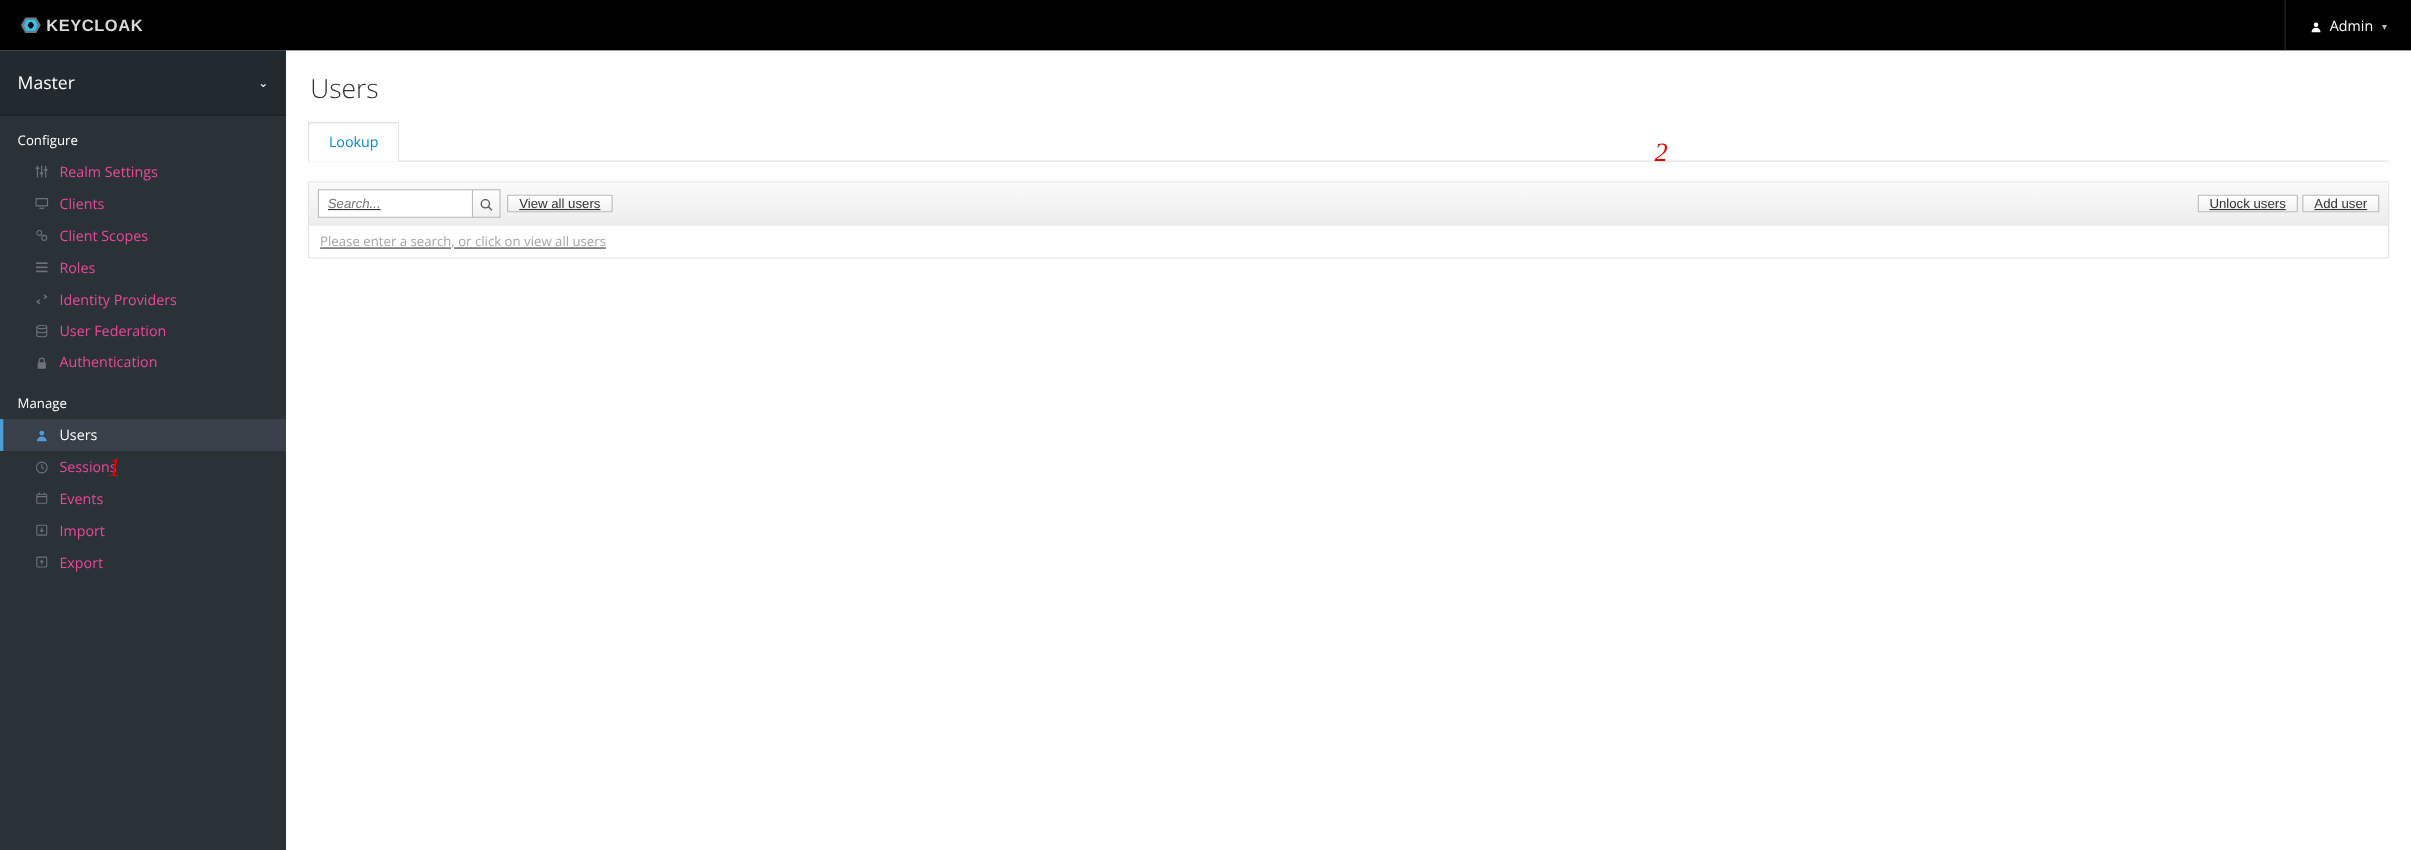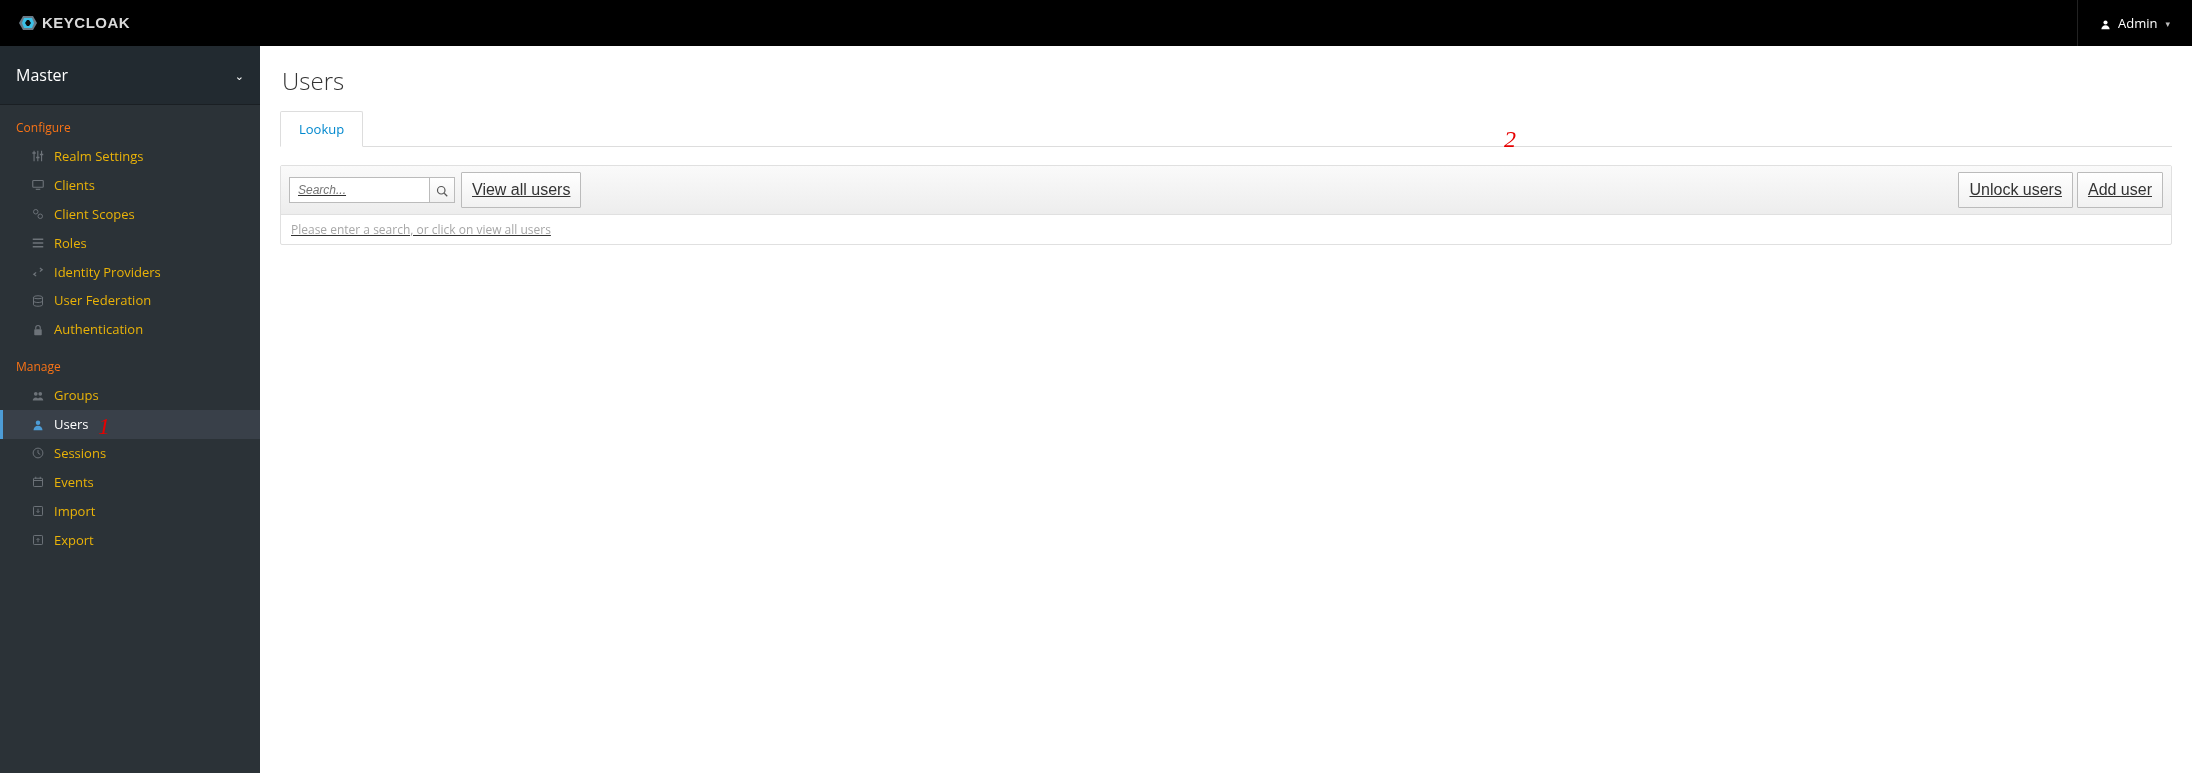--- a/index.html
+++ b/index.html
@@ -16,44 +16,44 @@
 
 .layout { display: flex; min-height: calc(100vh - 46px); border-radius: 14px; }
 .sidebar { width: 260px; background: #2b3237; color: #c7cdd1; display: flex; flex-direction: column; }
 .content { flex: 1; padding: 14px 20px 20px 20px; background: #fff; }
 
 
 .realm-select { background: #222a30; color: #fff; padding: 18px 16px; font-size: 16px; display: flex; justify-content: space-between; align-items: center; border-bottom: 1px solid #1a1f23; cursor: pointer; }
 .realm-select .chev { font-size: 11px; color: #fff; }
 
 
-.section-label { padding: 14px 16px 6px 16px; font-size: 12px; color: #f97316; }
+.section-label { padding: 14px 16px 6px 16px; font-size: 12px; color: #ffffff; }
 .nav { list-style: none; }
-.nav li { display: flex; align-items: center; padding: 6px 16px 6px 30px; font-size: 13px; color: #eab308; cursor: pointer; line-height: 1.3; }
+.nav li { display: flex; align-items: center; padding: 6px 16px 6px 30px; font-size: 13px; color: #ec4899; cursor: pointer; line-height: 1.3; }
 .nav li.active { background: #394049; color: #fff; border-left: 3px solid #4d9cd6; padding-left: 27px; }
 .nav li.active .micon { color: #4d9cd6; }
 .nav li .micon { width: 16px; display: inline-flex; justify-content: center; margin-right: 8px; color: #6d7379; font-size: 12px; }
 .nav li .lbl { flex: 1; }
 
 
 .page-title { font-size: 24px; font-weight: 300; color: #333; margin: 4px 0 14px 2px; }
 
 
 .tabs { border-bottom: 1px solid #ddd; display: flex; }
 .tab { padding: 8px 18px; font-size: 13px; color: #0088ce; background: #fff; border: 1px solid #ddd; border-bottom: 1px solid #fff; margin-bottom: -1px; border-radius: 2px 2px 0 0; cursor: pointer; }
 
 
 .toolbar-wrap { border: 1px solid #e0e0e0; border-radius: 2px; margin-top: 18px; text-decoration: underline; }
 .toolbar { background: linear-gradient(#fafafa, #ededed); padding: 6px 8px; display: flex; align-items: center; border-bottom: 1px solid #e0e0e0; }
 .toolbar .left { display: flex; align-items: center; gap: 6px; }
 .toolbar .right { margin-left: auto; display: flex; gap: 4px; }
 .search { display: flex; }
 .search input { width: 140px; height: 26px; padding: 0 8px; font-size: 12px; font-style: italic; color: #999; border: 1px solid #bbb; border-right: 0; background: #fff; outline: none; }
 .search button { width: 26px; height: 26px; border: 1px solid #bbb; background: linear-gradient(#fff,#f1f1f1); cursor: pointer; display:flex; align-items:center; justify-content:center; }
-.btn { height: 36px; padding: 0 10px; border: 1px solid #bbb; background: linear-gradient(#fff,#f1f1f1); font-size: 16px; color: #333; cursor: pointer; border-radius: 1px; }
+.btn { height: 16px; padding: 0 10px; border: 1px solid #bbb; background: linear-gradient(#fff,#f1f1f1); font-size: 12px; color: #333; cursor: pointer; border-radius: 1px; }
 
 .empty-body { padding: 6px 10px; color: #a6a6a6; font-size: 12px; }
 
 
 .annot { position: absolute; font-family: "Brush Script MT", "Bradley Hand", cursive; color: #e60000; font-size: 24px; font-weight: 500; pointer-events: none; font-style: italic; }
 #annot1 { left: 98px; top: 413px; }
 #annot2 { left: 1504px; top: 126px; }
 
 .container-rel { position: relative; }
 
@@ -162,30 +162,20 @@
                 <rect x="3" y="7" width="10" height="8" rx="1"></rect>
                 <path d="M5 7V5a3 3 0 016 0v2" fill="none" stroke="currentColor" stroke-width="1.5"></path>
               </svg>
             </span>
         <span class="lbl">Authentication</span>
       </li>
     </ul>
 
     <div class="section-label">Manage</div>
     <ul class="nav">
-      <li>
-        <span class="micon">
-              <svg width="12" height="12" viewBox="0 0 16 16" fill="currentColor">
-                <circle cx="5" cy="5" r="2.5"></circle>
-                <circle cx="11" cy="5" r="2.5"></circle>
-                <path d="M1 14c0-2.2 1.8-4 4-4s4 1.8 4 4M7 14c0-2.2 1.8-4 4-4s4 1.8 4 4"></path>
-              </svg>
-            </span>
-        <span class="lbl">Groups</span>
-      </li>
       <li class="active">
         <span class="micon">
               <svg width="12" height="12" viewBox="0 0 16 16" fill="currentColor">
                 <circle cx="8" cy="5" r="3"></circle>
                 <path d="M2 15c0-3.3 2.7-6 6-6s6 2.7 6 6"></path>
               </svg>
             </span>
         <span class="lbl">Users</span>
       </li>
       <li>

